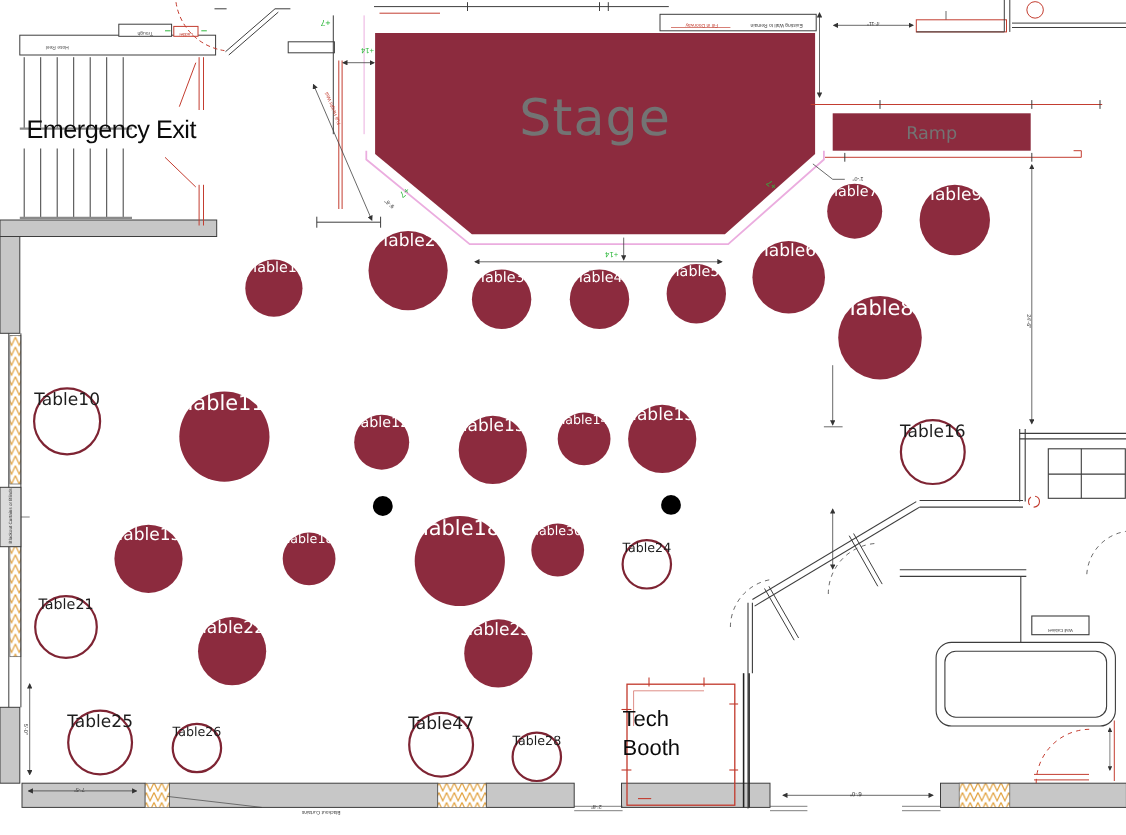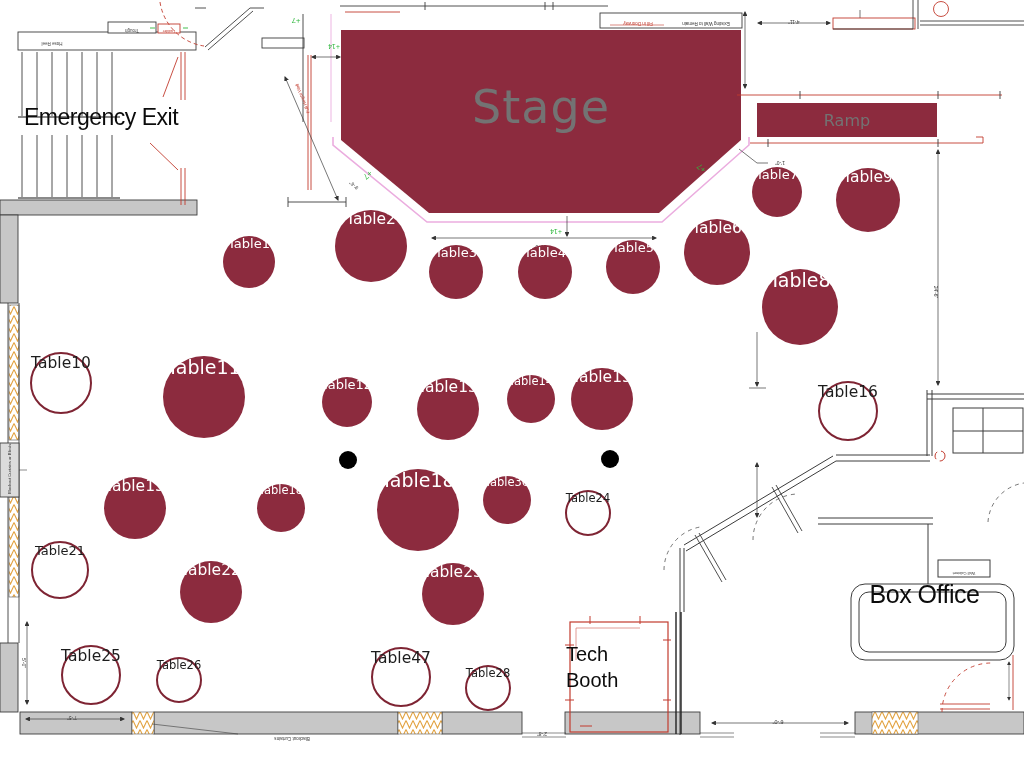--- a/index.html
+++ b/index.html
@@ -257,21 +257,20 @@
         <line x1="580" y1="726" x2="592" y2="726"></line>
       </g>
       <line x1="676" y1="612" x2="676" y2="734" stroke="#222" stroke-width="1.4"></line>
       <line x1="681" y1="612" x2="681" y2="734" stroke="#222" stroke-width="1.4"></line>
     </g>
   </svg>
 
   <div class="lbl white" id="stage-label">Stage</div>
   <div class="lbl white" id="ramp-label">Ramp</div>
   <div class="lbl" id="emergency-exit-label">Emergency Exit</div>
-  <div class="lbl" id="box-office-label">Box Office</div>
   <div class="lbl" id="tech-booth-label">
     <div>Tech</div>
     <div>Booth</div>
   </div>
 
   <div id="tables-layer">
       <div class="tbl filled" style="left: 223px; top: 236px; height: 52px; width: 52px; font-size: 13px;">
         <span>Table</span>
         <span>1</span>
       </div>

